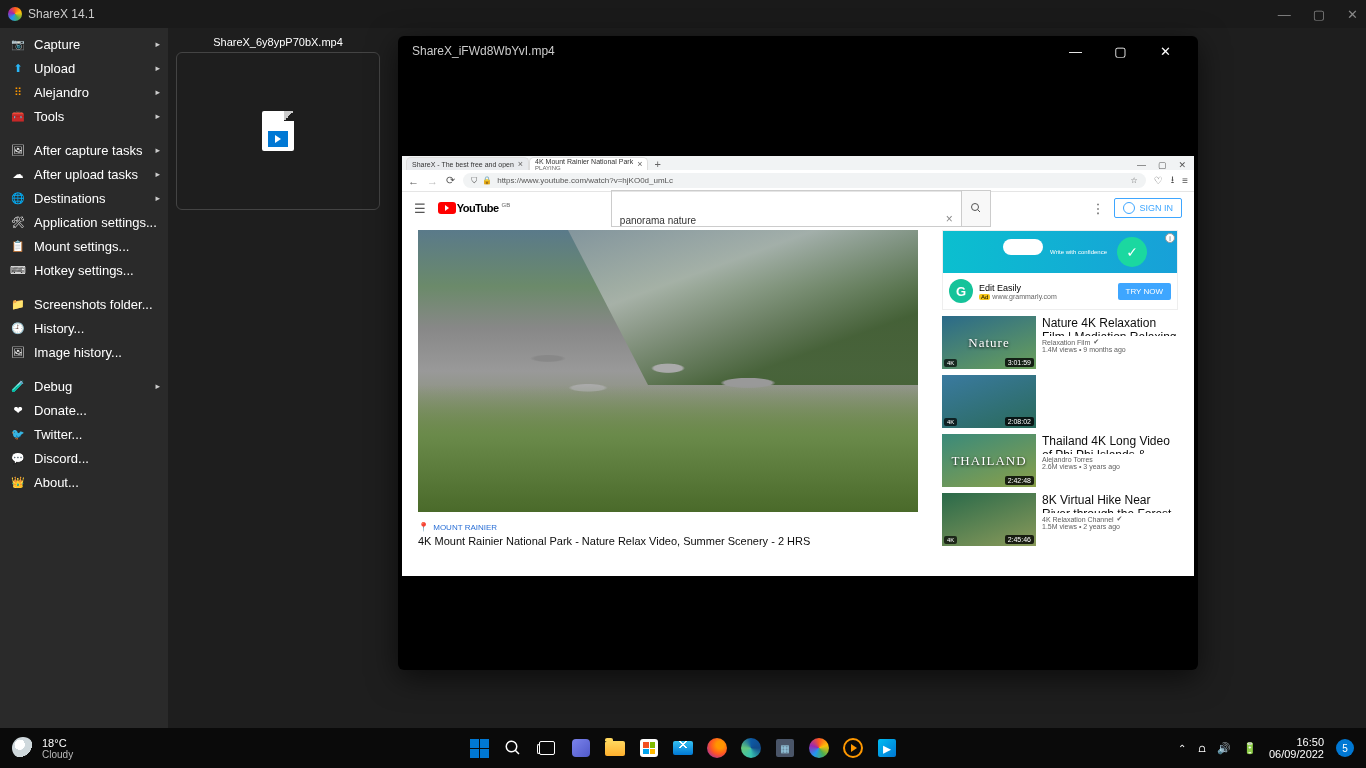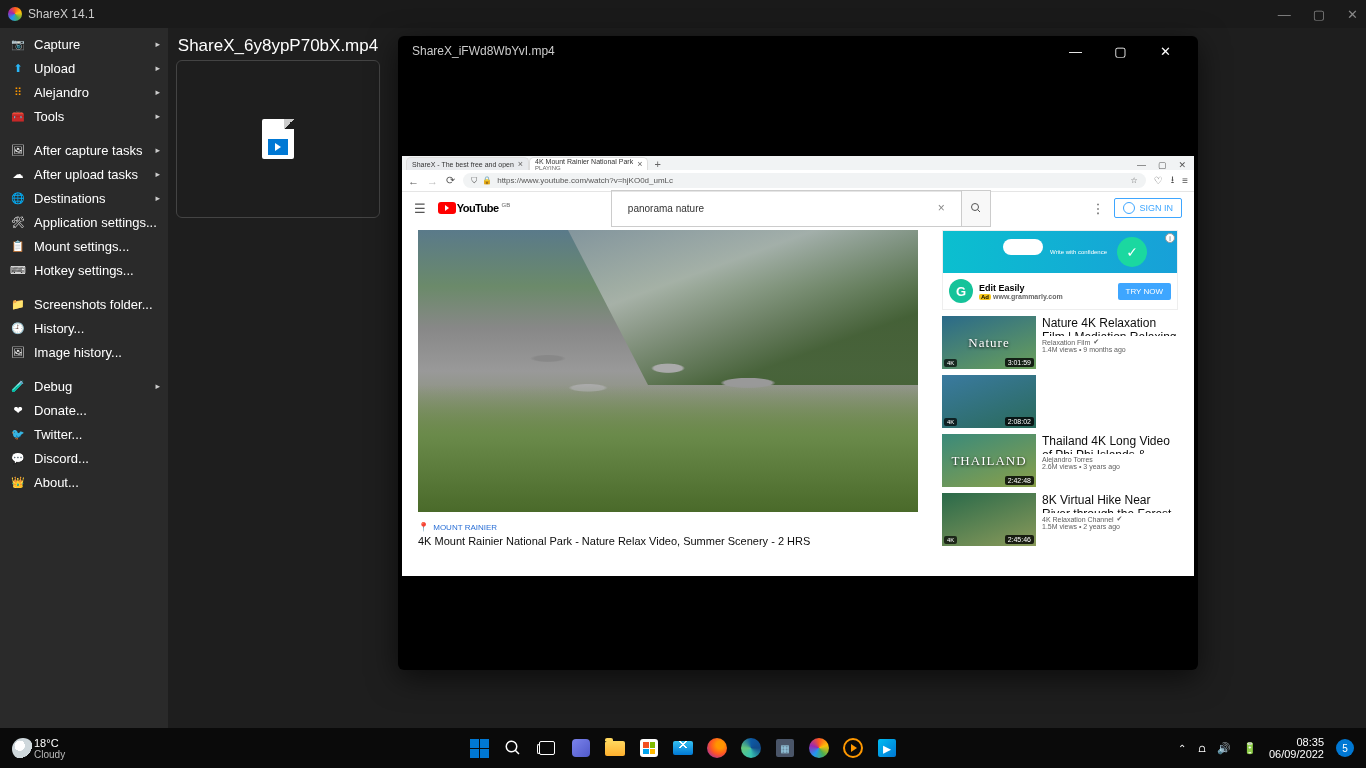--- a/index.html
+++ b/index.html
@@ -14,21 +14,21 @@
 .main { display: flex; height: 700px; }
 .sidebar { width: 168px; background: #2a2a2a; padding-top: 4px; }
 .menu-item { display: flex; align-items: center; padding: 4px 10px; color: #fff; font-size: 13px; height: 24px; cursor: pointer; position: relative; }
 .menu-item .mi-icon { width: 16px; height: 14px; margin-right: 8px; display: inline-flex; align-items: center; justify-content: center; font-size: 11px; }
 .menu-item .arrow { position: absolute; right: 8px; font-size: 9px; color: #ccc; }
 .menu-sep { height: 10px; }
 
 .content { flex: 1; background: #1e1e1e; position: relative; }
 
 .history-item { position: absolute; left: 8px; top: 4px; width: 204px; }
-.history-label { color: #fff; font-size: 17px; text-align: center; padding: 4px 0; }
+.history-label { color: #fff; font-size: 11px; text-align: center; padding: 4px 0; }
 .history-thumb { border: 1px solid #444; border-radius: 6px; height: 158px; display: flex; align-items: center; justify-content: center; background: #1e1e1e; }
 .vid-icon { width: 32px; height: 40px; background: #fff; position: relative; border-radius: 2px; }
 .vid-icon::before { content: ''; position: absolute; top: 0; right: 0; width: 10px; height: 10px; background: linear-gradient(135deg,#ccc 50%,#1e1e1e 50%); }
 .vid-icon .play { position: absolute; bottom: 4px; left: 6px; width: 20px; height: 16px; background: #0078d4; display: flex; align-items: center; justify-content: center; }
 .vid-icon .play::after { content: ''; border-left: 6px solid #fff; border-top: 4px solid transparent; border-bottom: 4px solid transparent; }
 
 .player-window { position: absolute; left: 230px; top: 8px; width: 800px; height: 634px; background: #000; border-radius: 6px; box-shadow: 0 8px 30px rgba(0,0,0,0.6); }
 .player-titlebar { height: 30px; display: flex; align-items: center; padding: 0 10px 0 14px; color: #ccc; font-size: 12px; }
 .player-titlebar .ptitle { flex: 1; white-space: nowrap; overflow: hidden; text-overflow: ellipsis; }
 .player-titlebar .pwinbtns { display: flex; gap: 0; }
@@ -54,21 +54,21 @@
 
 .yt-header { height: 32px; display: flex; align-items: center; padding: 0 12px; gap: 12px; border-bottom: 0; }
 .yt-burger { font-size: 13px; color: #555; cursor: pointer; }
 .yt-logo { display: flex; align-items: center; gap: 1px; }
 .yt-logo .yplay { width: 18px; height: 12px; background: #ff0000; border-radius: 3px; display: flex; align-items: center; justify-content: center; }
 .yt-logo .yplay::after { content: ''; border-left: 4px solid #fff; border-top: 3px solid transparent; border-bottom: 3px solid transparent; }
 .yt-logo .ytxt { font-weight: bold; font-size: 11px; color: #000; letter-spacing: -0.5px; }
 .yt-logo .yreg { font-size: 6px; color: #666; margin-left: 2px; align-self: flex-start; }
 .yt-search { flex: 1; display: flex; justify-content: center; }
 .yt-search-inner { display: flex; width: 380px; }
-.yt-search-input { flex: 1; border: 1px solid #ccc; border-right: none; height: 37px; padding: 0 16px; font-size: 10px; color: #333; display: flex; align-items: center; justify-content: space-between; }
+.yt-search-input { flex: 1; border: 1px solid #ccc; border-right: none; height: 37px; padding: 0 8px; font-size: 10px; color: #333; display: flex; align-items: flex-end; justify-content: space-between; }
 .yt-search-input .xclr { color: #888; cursor: pointer; font-size: 12px; }
 .yt-search-btn { width: 30px; border: 1px solid #ccc; background: #f8f8f8; display: flex; align-items: center; justify-content: center; cursor: pointer; }
 .yt-right { display: flex; align-items: center; gap: 10px; }
 .yt-more { font-size: 13px; color: #555; cursor: pointer; }
 .yt-signin { border: 1px solid #3ea6ff; color: #3ea6ff; padding: 3px 8px; font-size: 9px; border-radius: 2px; display: flex; align-items: center; gap: 4px; cursor: pointer; }
 .yt-signin .avatar { width: 12px; height: 12px; border: 1px solid #3ea6ff; border-radius: 50%; }
 
 .yt-body { display: flex; padding: 6px 16px 0 16px; gap: 14px; height: 350px; }
 .yt-main { flex: 1; }
 .yt-video { width: 500px; height: 282px; background: linear-gradient(to bottom, #5a7a8a 0%, #6b8a6a 20%, #888 35%, #999 50%, #7a8a5a 75%, #5a7a3a 100%); position: relative; overflow: hidden; }
@@ -86,41 +86,41 @@
 .yt-side { width: 236px; }
 .yt-ad { border: 1px solid #eee; margin-bottom: 6px; }
 .yt-ad-banner { height: 42px; background: linear-gradient(90deg,#0bbfcf,#18a0d8); position: relative; display:flex; align-items:center; justify-content:center; }
 .yt-ad-banner .bubble { position:absolute; background:#fff; border-radius:10px; }
 .yt-ad-banner .b1 { width:40px; height:16px; left:60px; top:8px;}
 .yt-ad-banner .b2 { width:30px; height:30px; border-radius:50%; right:30px; top:6px; background:#1bd8a0; display:flex;align-items:center;justify-content:center;color:#fff;font-size:14px;}
 .yt-ad-banner .btxt { position:absolute; color:#fff; font-size:6px; right:70px;}
 .yt-ad-banner .adx { position:absolute; top:2px; right:2px; width:10px; height:10px; border:1px solid #999; border-radius:50%; font-size:7px; color:#555; display:flex;align-items:center;justify-content:center; background:#fff;}
 .yt-ad-body { display: flex; padding: 6px; gap: 6px; align-items: center; }
 .yt-ad-body .g { width: 24px; height: 24px; border-radius: 50%; background: #15c39a; color: #fff; display: flex; align-items: center; justify-content: center; font-size: 13px; font-weight: bold; }
-.yt-ad-body .ginfo { flex: 1; font-weight: bold; }
+.yt-ad-body .ginfo { flex: 1; }
 .yt-ad-body .gtitle { font-size: 9px; color: #000; }
 .yt-ad-body .gurl { font-size: 7px; color: #666; }
 .yt-ad-body .gbadge { background:#f5c518; color:#000; font-size:6px; padding:0 2px; border-radius:2px; margin-right:2px;}
 .yt-ad-body .gbtn { background: #3ea6ff; color: #fff; font-size: 8px; padding: 4px 8px; border-radius: 2px; cursor: pointer; }
 
 .yt-rec { display: flex; gap: 6px; margin-bottom: 6px; }
 .yt-rec .thumb { width: 94px; height: 53px; position: relative; background: #555; flex: none; overflow:hidden;}
 .yt-rec .thumb .timg { position:absolute; inset:0; }
 .yt-rec .thumb .dur { position: absolute; bottom: 2px; right: 2px; background: rgba(0,0,0,.8); color: #fff; font-size: 7px; padding: 1px 3px; border-radius: 2px; }
 .yt-rec .thumb .fourkb { position: absolute; bottom: 2px; left: 2px; background: rgba(0,0,0,.7); color: #fff; font-size: 6px; padding: 1px 3px; border-radius: 2px; }
 .yt-rec .thumb .overlay { position:absolute; inset:0; display:flex; align-items:center; justify-content:center; color:#fff; font-family: Georgia, serif; font-size:13px; text-shadow:0 1px 3px #000; letter-spacing:1px;}
 .yt-rec .rinfo { flex: 1; }
 .yt-rec .rtitle { font-size: 12px; color: #0d0d0d; line-height: 1.2; max-height: 20px; overflow: hidden; }
 .yt-rec .rchan { font-size: 7px; color: #606060; margin-top: 2px; display:flex; align-items:center; gap:3px;}
 .yt-rec .rchan .verif { font-size:7px;}
 .yt-rec .rmeta { font-size: 7px; color: #606060; }
 
 
 .taskbar { position: absolute; bottom: 0; left: 0; right: 0; height: 40px; background: #0a0a0a; display: flex; align-items: center; padding: 0 12px; }
-.weather { display: flex; align-items: flex-end; color: #fff; font-size: 11px; }
+.weather { display: flex; align-items: flex-start; gap: 8px; color: #fff; font-size: 11px; }
 .weather .wicon { width: 22px; height: 22px; background: radial-gradient(circle at 35% 35%, #fff 25%, #cfd8dc 26% 60%, transparent 61%); border-radius: 50%; position: relative; }
 .weather .winfo .wl2 { font-size: 10px; color: #bbb; }
 .tb-center { position: absolute; left: 50%; transform: translateX(-50%); display: flex; gap: 6px; align-items: center; }
 .tb-icon { width: 28px; height: 28px; display: flex; align-items: center; justify-content: center; border-radius: 4px; cursor: pointer; }
 .winlogo { display: grid; grid-template-columns: 9px 9px; grid-template-rows: 9px 9px; gap: 1px; }
 .winlogo div { background: #0078d4; }
 .searchic svg { width: 18px; height: 18px; }
 .tray { margin-left: auto; display: flex; align-items: center; gap: 12px; color: #fff; font-size: 11px; }
 .tray .clock { text-align: right; font-size: 11px; line-height: 1.1; }
 .tray .notif { width: 18px; height: 18px; background: #0078d4; border-radius: 50%; display: flex; align-items: center; justify-content: center; font-size: 10px; }
@@ -479,18 +479,18 @@
     <div class="tb-icon">
         <div style="width:18px;height:18px;background:linear-gradient(135deg,#00bcf2,#0078d4);border-radius:2px;display:flex;align-items:center;justify-content:center;color:#fff">▸</div>
       </div>
   </div>
   <div class="tray">
     <span style="font-size:10px">⌃</span>
     <span>⩍</span>
     <span>🔊</span>
     <span>🔋</span>
     <div class="clock">
-      <div>08:35</div>
+      <div>16:50</div>
       <div>06/09/2022</div>
     </div>
     <div class="notif">5</div>
   </div>
 </div>
 
 </body></html>

